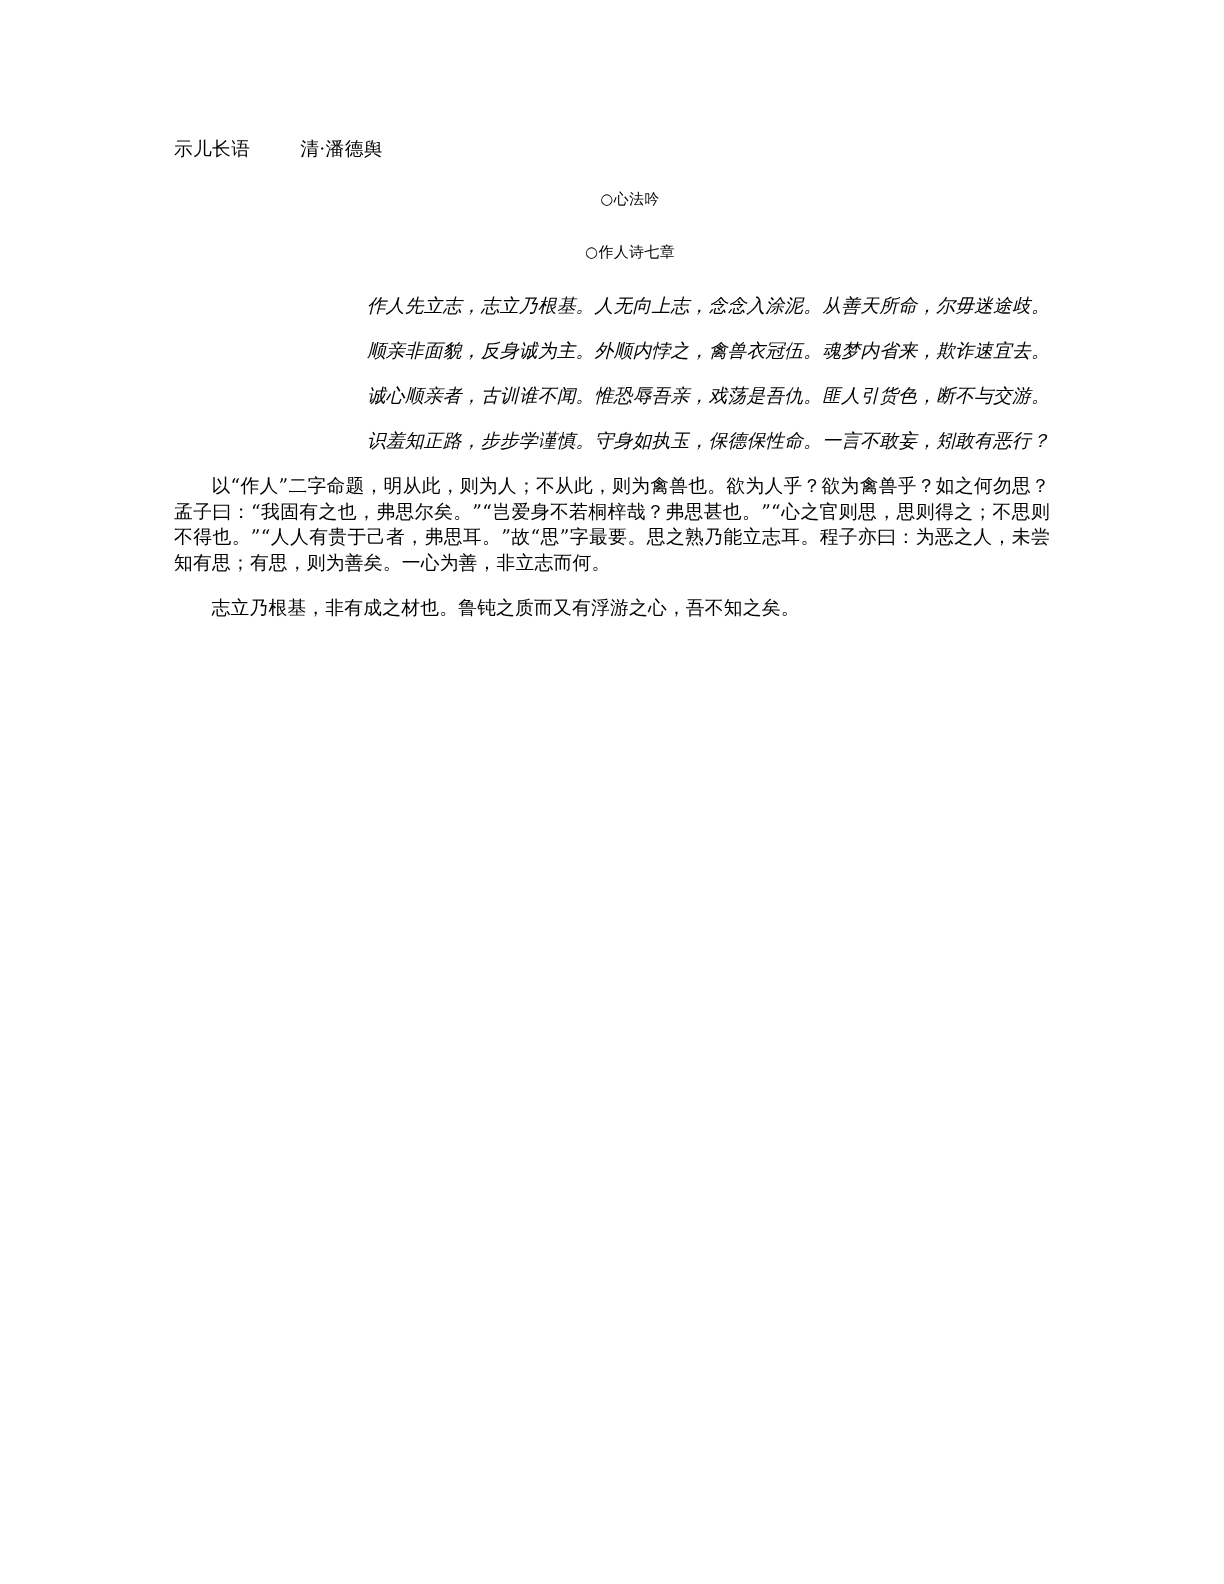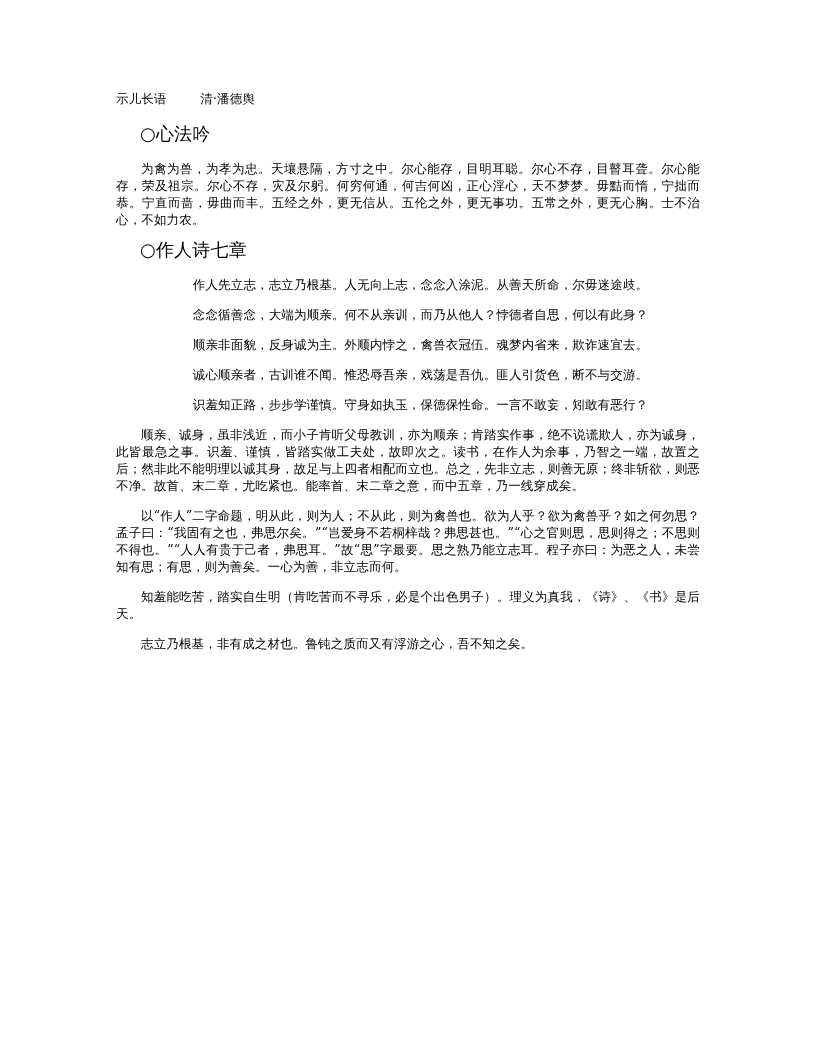--- a/index.html
+++ b/index.html
@@ -23,73 +23,71 @@
     background: #ffffff;
   }
   .doc-title {
     font-size: 12.5px;
     line-height: 17px;
     margin: 0 0 18px 0;
     white-space: pre;
     letter-spacing: 0.2px;
   }
   .section-heading {
-    font-size: 18px;
+    font-size: 10px;
     line-height: 17px;
     margin: 0 0 18px 0;
     padding-left: 24px;
     letter-spacing: 0.2px;
+    text-align: center;
   }
   .para {
     font-size: 12.5px;
     line-height: 17px;
     margin: 0 0 13px 0;
     text-align: justify;
     text-justify: inter-character;
     text-indent: 25px;
     letter-spacing: 0.15px;
   }
   .para.verse {
     text-indent: 25px;
-    text-align: center;
+    text-align: right;
     margin: 0 0 13px 0;
+    font-style: italic;
   }
   .para.block {
     text-indent: 25px;
     margin: 0 0 13px 0;
   }
 </style>
 </head>
 <body>
 
 <div class="page">
 
   <div class="doc-title">示儿长语        清·潘德舆</div>
 
   <div class="section-heading">○心法吟</div>
 
-  <p class="para">为禽为兽，为孝为忠。天壤悬隔，方寸之中。尔心能存，目明耳聪。尔心不存，目瞽耳聋。尔心能存，荣及祖宗。尔心不存，灾及尔躬。何穷何通，何吉何凶，正心淫心，天不梦梦。毋黠而惰，宁拙而恭。宁直而啬，毋曲而丰。五经之外，更无信从。五伦之外，更无事功。五常之外，更无心胸。士不治心，不如力农。</p>
 
   <div class="section-heading">○作人诗七章</div>
 
   <p class="para verse">作人先立志，志立乃根基。人无向上志，念念入涂泥。从善天所命，尔毋迷途歧。</p>
 
-  <p class="para verse">念念循善念，大端为顺亲。何不从亲训，而乃从他人？悖德者自思，何以有此身？</p>
 
   <p class="para verse">顺亲非面貌，反身诚为主。外顺内悖之，禽兽衣冠伍。魂梦内省来，欺诈速宜去。</p>
 
   <p class="para verse">诚心顺亲者，古训谁不闻。惟恐辱吾亲，戏荡是吾仇。匪人引货色，断不与交游。</p>
 
   <p class="para verse">识羞知正路，步步学谨慎。守身如执玉，保德保性命。一言不敢妄，矧敢有恶行？</p>
 
 
 
 
-  <p class="para block">顺亲、诚身，虽非浅近，而小子肯听父母教训，亦为顺亲；肯踏实作事，绝不说谎欺人，亦为诚身，此皆最急之事。识羞、谨慎，皆踏实做工夫处，故即次之。读书，在作人为余事，乃智之一端，故置之后；然非此不能明理以诚其身，故足与上四者相配而立也。总之，先非立志，则善无原；终非斩欲，则恶不净。故首、末二章，尤吃紧也。能率首、末二章之意，而中五章，乃一线穿成矣。</p>
 
   <p class="para block">以“作人”二字命题，明从此，则为人；不从此，则为禽兽也。欲为人乎？欲为禽兽乎？如之何勿思？孟子曰：“我固有之也，弗思尔矣。”“岂爱身不若桐梓哉？弗思甚也。”“心之官则思，思则得之；不思则不得也。”“人人有贵于己者，弗思耳。”故“思”字最要。思之熟乃能立志耳。程子亦曰：为恶之人，未尝知有思；有思，则为善矣。一心为善，非立志而何。</p>
 
-  <p class="para block">知羞能吃苦，踏实自生明（肯吃苦而不寻乐，必是个出色男子）。理义为真我，《诗》、《书》是后天。</p>
 
   <p class="para block">志立乃根基，非有成之材也。鲁钝之质而又有浮游之心，吾不知之矣。</p>
 
 
 </div>
 
 </body></html>

